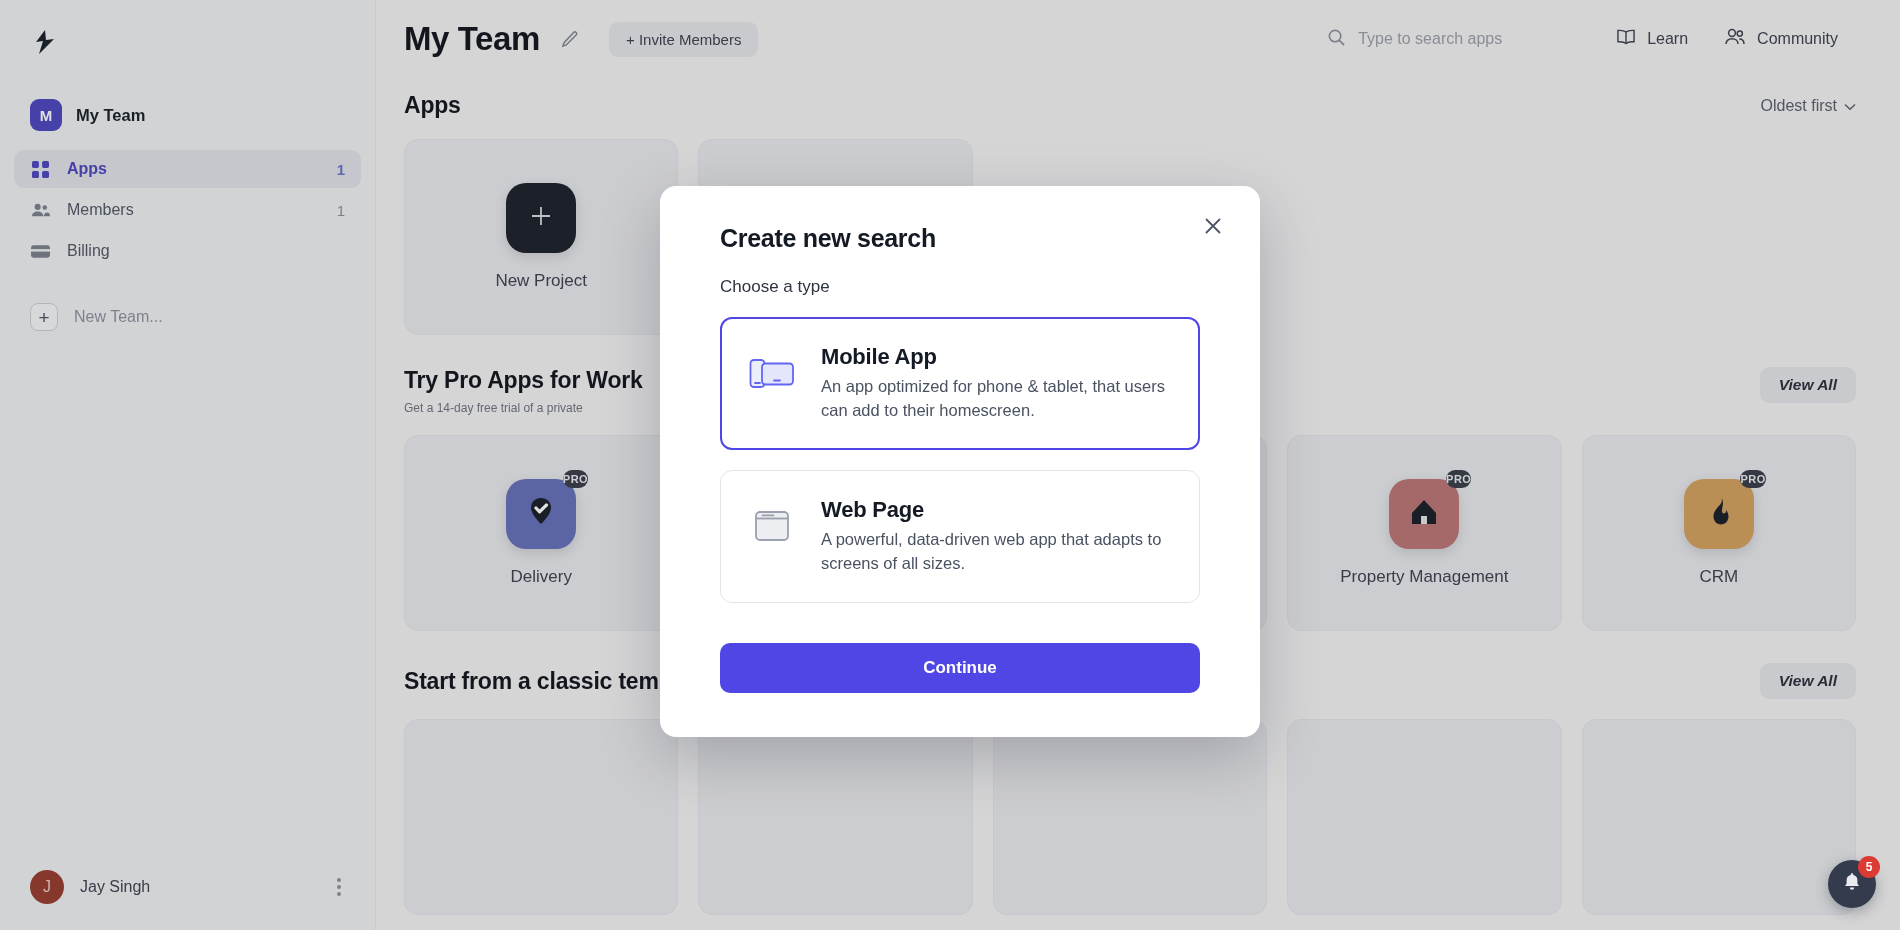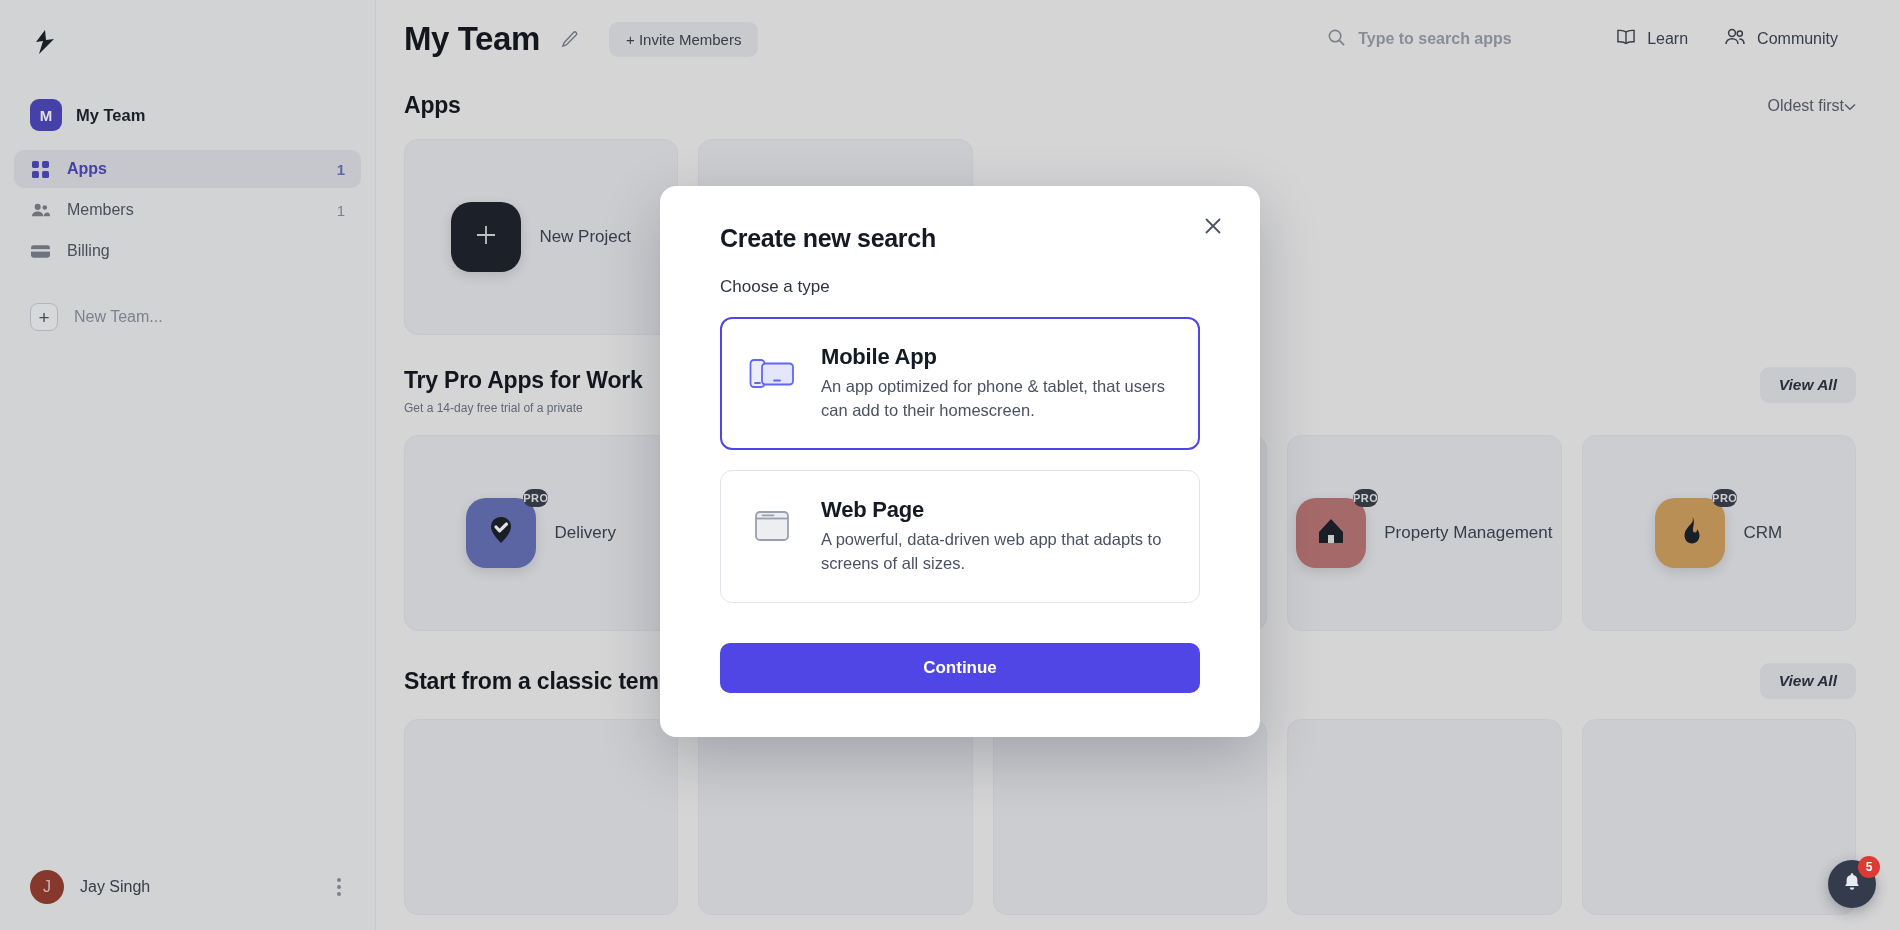--- a/index.html
+++ b/index.html
@@ -96,50 +96,50 @@
     margin-left: 30px;
     display: flex; align-items: center; gap: 7px;
     background: #e4e6eb; border: none; border-radius: 9px;
     padding: 9px 17px; font-size: 15px; color: #3d4657;
     font-family: inherit; cursor: pointer;
   }
   .topbar-right { margin-left: auto; display: flex; align-items: center; gap: 0; }
   .search-wrap { display: flex; align-items: center; gap: 12px; padding-right: 40px; cursor: text; }
   .search-wrap input {
     border: none; background: transparent; outline: none;
-    font-family: inherit; font-size: 16px; color: #4a5264; width: 200px; font-weight: bold;
+    font-family: inherit; font-size: 16px; color: #4a5264; width: 200px;
   }
   .search-wrap input::placeholder { color: #9aa1ad; }
   .top-link {
     display: flex; align-items: center; gap: 11px;
     font-size: 16px; color: #3d4657; padding: 8px 18px;
     cursor: pointer;
   }
 
   .content { padding: 0 44px 0 28px; }
   .section-head {
     display: flex; align-items: center; margin: 14px 0 20px 0;
   }
   .section-title { font-size: 23px; font-weight: 700; color: #141a24; letter-spacing: -0.2px; }
   .section-sub { font-size: 12px; color: #6d7585; margin-top: 7px; }
   .sort-select {
-    margin-left: auto; display: flex; align-items: flex-end; 
+    margin-left: auto; display: flex; align-items: flex-end; gap: 7px;
     font-size: 16px; color: #5a6273; cursor: pointer;
   }
   .view-all {
     margin-left: auto; background: #e4e6eb; border: none; border-radius: 9px;
     padding: 9px 19px; font-size: 15.5px; color: #2c3444; font-weight: 600;
     font-family: inherit; cursor: pointer; font-style: italic;
   }
 
   .grid { display: grid; grid-template-columns: repeat(5, 1fr); gap: 20px; }
   .card {
     background: #e7e9ee; border: 1px solid #e0e3e9;
     border-radius: 14px; height: 196px;
-    display: flex; 
+    display: flex; flex-direction: column;
     align-items: center; justify-content: center; gap: 18px;
     cursor: pointer;
   }
   .card-label { font-size: 17px; color: #3d4657; }
   .tile {
     width: 70px; height: 70px; border-radius: 20px;
     display: flex; align-items: center; justify-content: center;
     position: relative;
     box-shadow: 0 4px 12px rgba(30,35,50,.14);
   }

